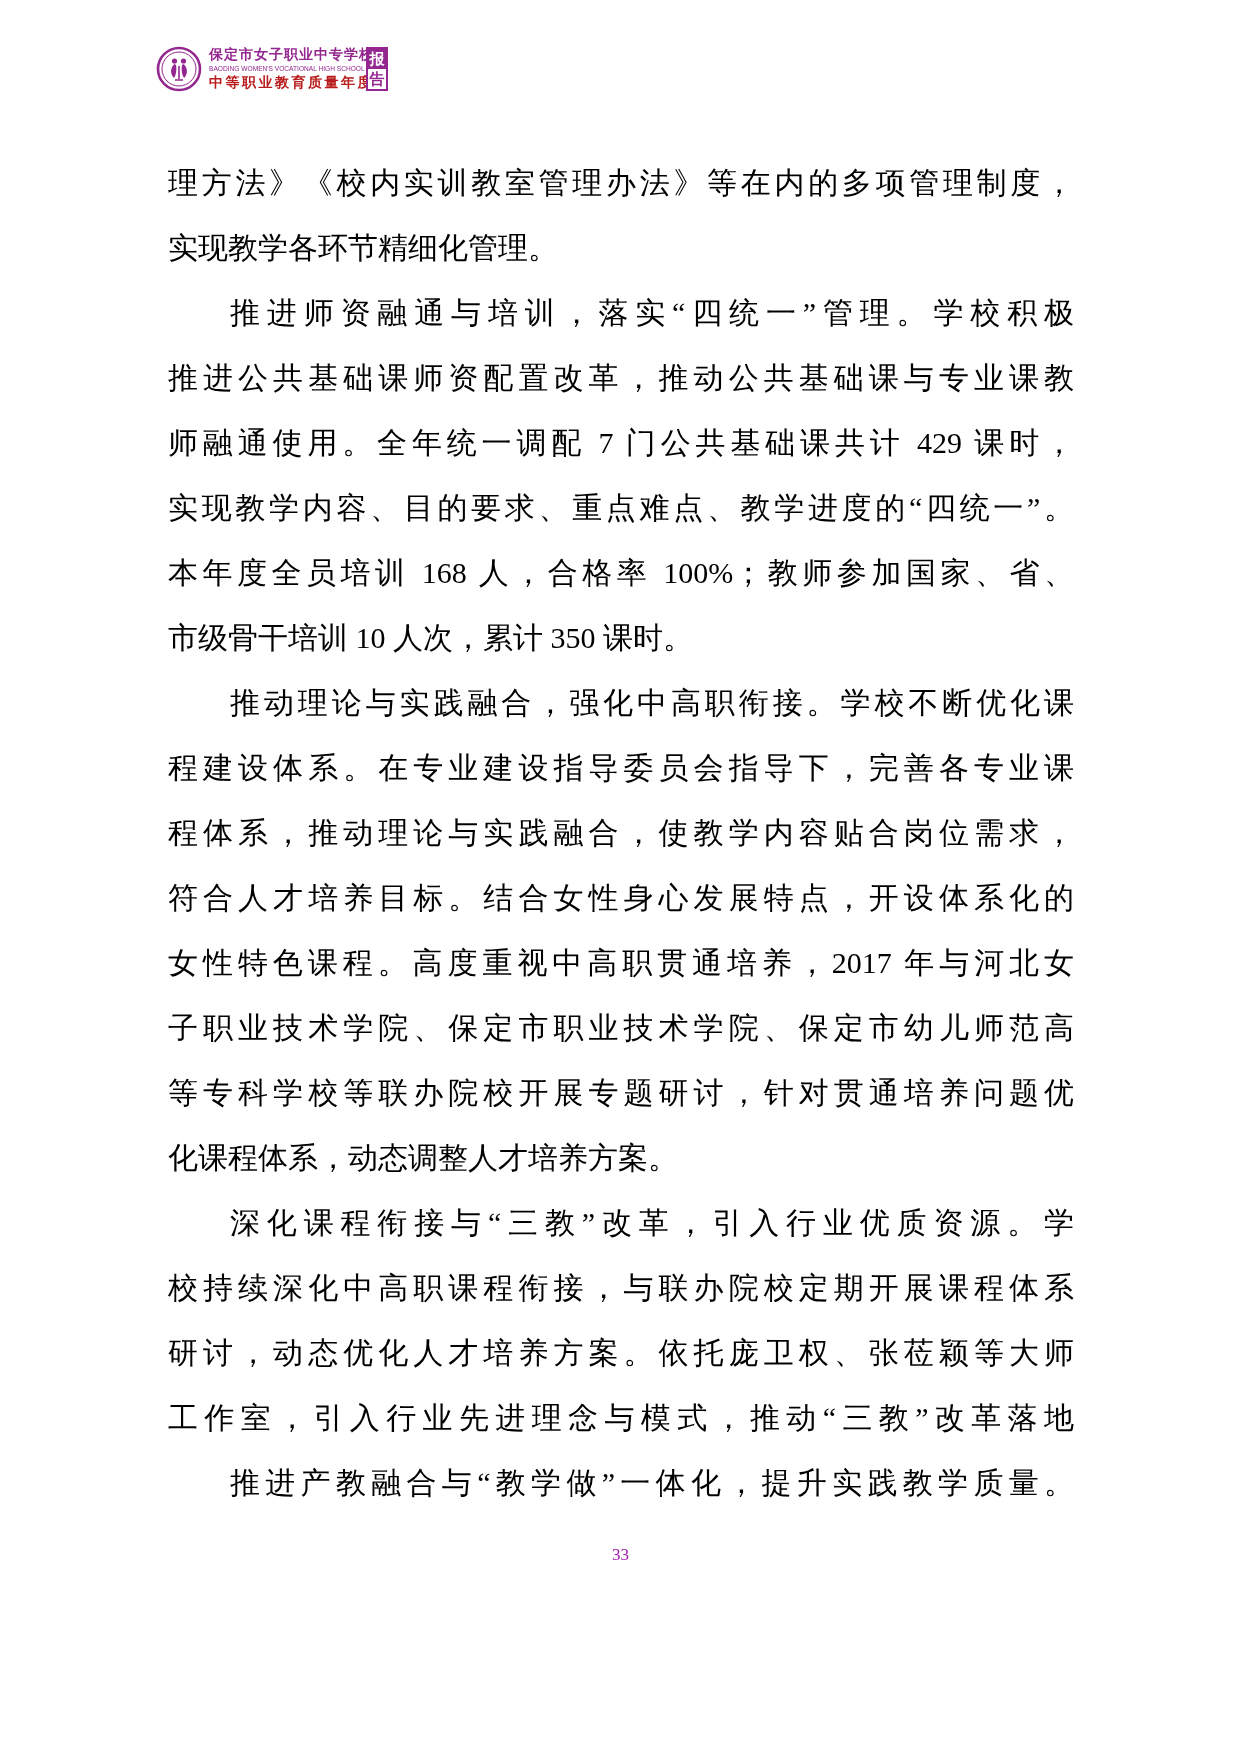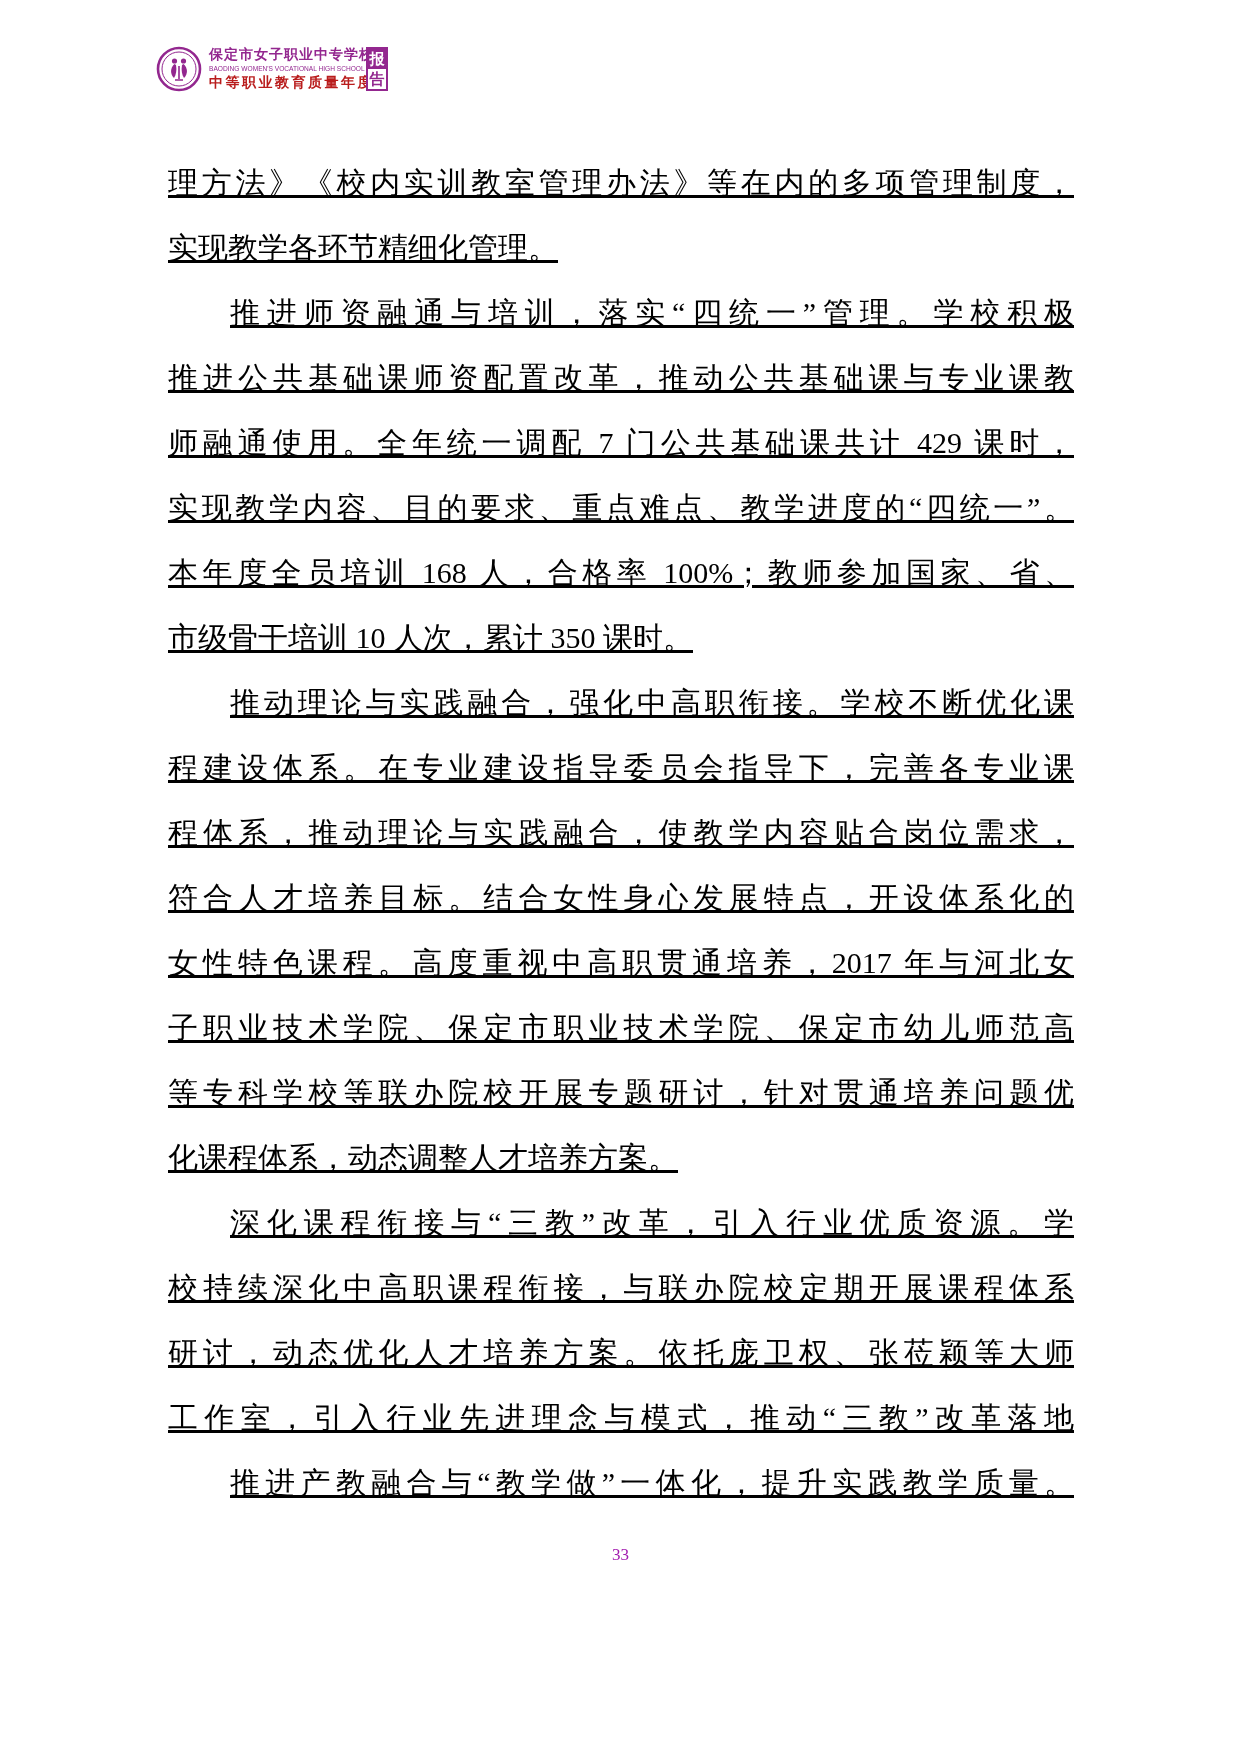--- a/index.html
+++ b/index.html
@@ -43,21 +43,21 @@
     font-size:15px; font-weight:bold; text-align:center; line-height:20px;
   }
   .badge-bottom {
     flex:1; background:#ffffff; color:#93278f;
     font-size:15px; font-weight:bold; text-align:center; line-height:20px;
   }
 
   
   .content {
     position:absolute; left:168px; top:150px; width:906px;
-    font-size:30px; line-height:65px; color:#000000;text-decoration:underline;
+    font-size:30px; line-height:65px; color:#000000;
   }
   .line { height:65px; }
   .line.fill { text-align:justify; text-align-last:justify; }
   .line.indent { text-indent:62px; }
 
   
   .page-number {
     position:absolute; left:0; top:1545px; width:100%;
     text-align:center; font-size:17px; color:#a21caf;
   }

